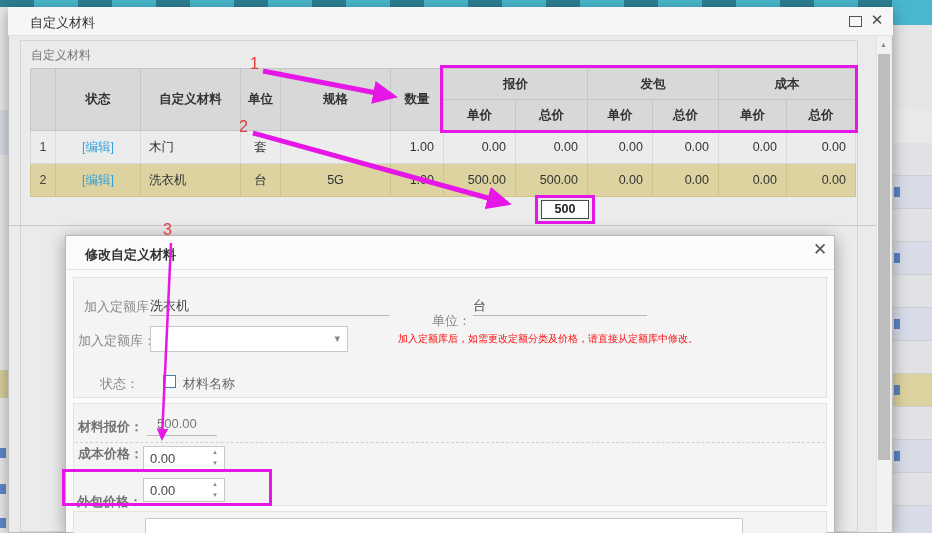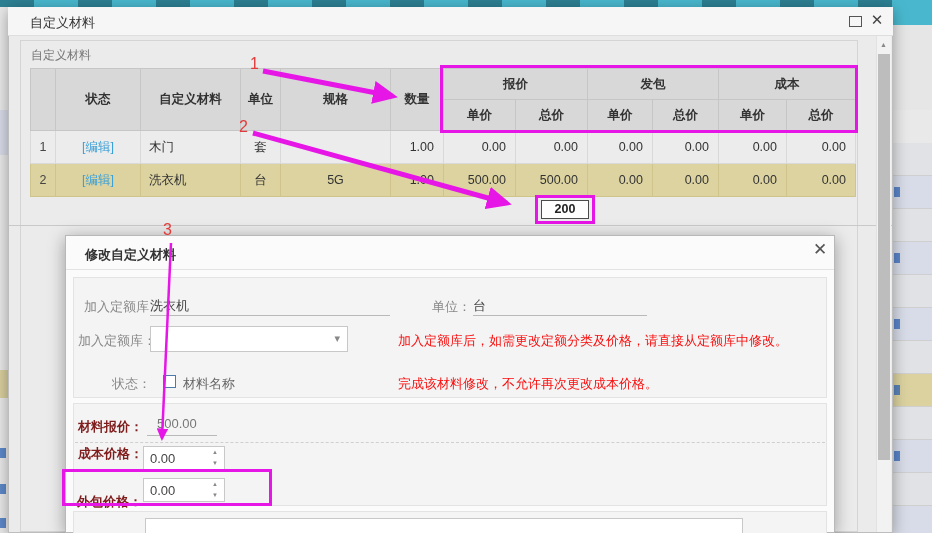--- a/index.html
+++ b/index.html
@@ -51,23 +51,23 @@
   .modal { left:65px; top:235px; width:770px; height:298px; background:#fbfbfb; border:1px solid #b8b8b8;
     box-shadow:0 3px 16px rgba(0,0,0,.35); z-index:20; }
   .modal-title { left:85px; top:246px; font-size:13px; font-weight:bold; color:#333; z-index:21; }
   .modal-close { left:810px; top:240px; width:20px; height:20px; font-size:17px; color:#555; text-align:center; line-height:20px; cursor:pointer; z-index:21; font-weight:normal; }
   .modal-titlebar-line { left:66px; top:269px; width:768px; height:1px; background:#e3e3e3; z-index:21; }
   .mpanel { background:#f4f4f4; border:1px solid #e3e3e3; z-index:21; }
   .mp1 { left:73px; top:277px; width:754px; height:121px; }
   .mp2 { left:73px; top:403px; width:754px; height:103px; }
   .mp3 { left:73px; top:511px; width:754px; height:40px; }
   .flabel { font-size:13px; color:#888; z-index:22; }
-  .flabel-b { font-size:13px; color:#7f1d1d; font-weight:bold; z-index:22; }
+  .flabel-b { font-size:13px; color:#737373; font-weight:bold; z-index:22; }
   .fvalue-underline { border-bottom:1px solid #b9b9b9; font-size:13px; color:#444; background:transparent; border-top:none; border-left:none; border-right:none; outline:none; z-index:22; height:20px; font-family:inherit; }
-  .red-note { font-size:13px; color:#fa0e0e; z-index:22; white-space:nowrap; }
+  .red-note { font-size:10px; color:#fa0e0e; z-index:22; white-space:nowrap; }
   .select-box { left:150px; top:326px; width:198px; height:26px; background:#fff; border:1px solid #c8c8c8; z-index:22; cursor:pointer; }
   .select-caret { position:absolute; right:7px; top:5px; font-size:11px; color:#888; }
   .checkbox { left:163px; top:375px; width:13px; height:13px; background:#fff; border:1px solid #4d7aa8; z-index:22; cursor:pointer; }
   .dashed-sep { left:75px; top:442px; width:750px; height:0; border-top:1px dashed #cfcfcf; z-index:22; }
   .spinner { width:82px; height:24px; background:#fff; border:1px solid #c8c8c8; z-index:22; }
   .spinner input { position:absolute; left:0; top:0; width:62px; height:22px; border:none; outline:none; padding-left:6px; font-size:13px; color:#444; background:transparent; font-family:inherit; }
   .spin-btns { position:absolute; right:1px; top:0; width:16px; height:22px; }
   .spin-btns div { height:11px; font-size:6px; color:#888; text-align:center; line-height:11px; cursor:pointer; }
   .textarea-box { left:145px; top:518px; width:598px; height:40px; background:#fff; border:1px solid #c8c8c8; z-index:22; }
 
@@ -190,48 +190,47 @@
       <td class="r">0.00</td>
       <td class="r">0.00</td>
       <td class="r">0.00</td>
       <td class="r">0.00</td>
     </tr>
   </tbody>
     </table>
 
   <div class="abs footer-divider"></div>
   <div class="abs box500-outer">
-    <div class="box500-inner">200</div>
+    <div class="box500-inner">500</div>
   </div>
 
   <div class="abs sb-track"></div>
   <div class="abs sb-up">▲</div>
   <div class="abs sb-thumb"></div>
 
   <div class="abs modal"></div>
   <div class="abs modal-title">修改自定义材料</div>
   <div class="abs modal-close">✕</div>
   <div class="abs modal-titlebar-line"></div>
 
   <div class="abs mpanel mp1"></div>
   <div class="abs flabel" style="left:84px;top:298px;">加入定额库：</div>
   <input class="abs fvalue-underline" style="left: 150px; top: 296px; width: 240px;" value="洗衣机">
-  <div class="abs flabel" style="left:432px;top:298px;">单位：</div>
+  <div class="abs flabel" style="left:432px;top:312px;">单位：</div>
   <input class="abs fvalue-underline" style="left: 473px; top: 296px; width: 174px;" value="台">
 
   <div class="abs flabel" style="left:78px;top:332px;">加入定额库：</div>
   <div class="abs select-box">
     <span class="select-caret">▾</span>
   </div>
   <div class="abs red-note" style="left:398px;top:332px;">加入定额库后，如需更改定额分类及价格，请直接从定额库中修改。</div>
 
-  <div class="abs flabel" style="left:112px;top:375px;">状态：</div>
+  <div class="abs flabel" style="left:100px;top:375px;">状态：</div>
   <div class="abs checkbox"></div>
   <div class="abs flabel" style="left:183px;top:375px;color:#666;">材料名称</div>
-  <div class="abs red-note" style="left:398px;top:375px;">完成该材料修改，不允许再次更改成本价格。</div>
 
   <div class="abs mpanel mp2"></div>
   <div class="abs flabel-b" style="left:78px;top:418px;">材料报价：</div>
   <div class="abs fvalue-underline" style="left:147px;top:416px;width:70px;color:#777;padding-left:10px;">500.00</div>
   <div class="abs dashed-sep"></div>
 
   <div class="abs flabel-b" style="left:78px;top:445px;">成本价格：</div>
   <div class="abs spinner" style="left:143px;top:446px;">
     <input value="0.00" style="">
     <div class="spin-btns">

